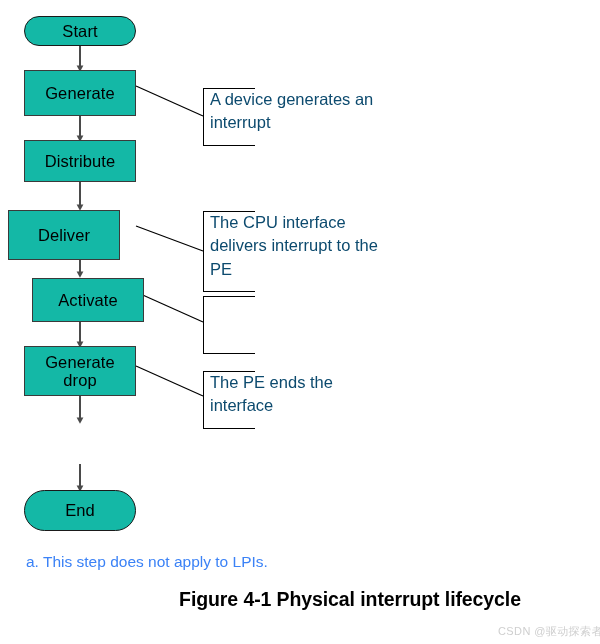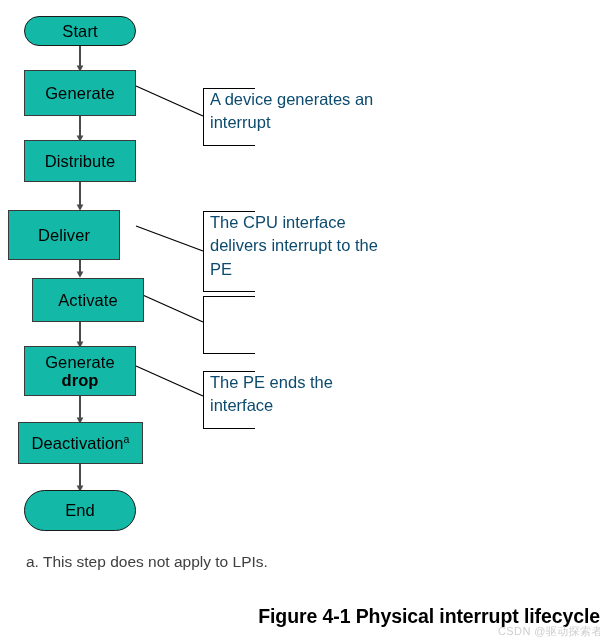--- a/index.html
+++ b/index.html
@@ -43,21 +43,20 @@
     background: #14b8a6;
     border: 1.6px solid #1a1a1a;
     border-radius: 999px;
   }
   .node .label-lines {
     display: block;
     width: 100%;
   }
   .node .line2 {
     display: block;
-    font-weight: bold;
   }
   .sup {
     font-size: 10.5px;
     vertical-align: super;
     line-height: 0;
   }
 
   
   .callout {
     position: absolute;
@@ -94,29 +93,29 @@
     height: 644px;
     pointer-events: none;
   }
 
   
   #footnote {
     position: absolute;
     left: 26px;
     top: 553px;
     font-size: 15.5px;
-    color: #404040;
+    color: #3b82f6;
     white-space: nowrap;
   }
   #caption {
     position: absolute;
     left: 0;
-    top: 605px;
-    width: 600px;
-    text-align: right;
+    top: 588px;
+    width: 600px;
+    text-align: center;
     padding-left: 100px;
     box-sizing: border-box;
     font-size: 19.5px;
     font-weight: bold;
     color: #000000;
     letter-spacing: -0.1px;
   }
   #watermark {
     position: absolute;
     left: 498px;
@@ -177,23 +176,20 @@
     <span class="label-lines">Activate</span>
   </div>
 
   <div class="node" style="left:24px; top:346px; width:112px; height:50px;">
     <span class="label-lines">
       <span>Generate</span>
       <span class="line2">drop</span>
     </span>
   </div>
 
-  <div class="node" style="left:18px; top:422px; width:125px; height:42px;">
-    <span class="label-lines"><span>Deactivation</span><span class="sup">a</span></span>
-  </div>
 
   <div class="node terminator" style="left:24px; top:490px; width:112px; height:41px;">
     <span class="label-lines">End</span>
   </div>
 
   <div class="callout" style="left:203px; top:88px; width:250px; height:58px;">
     <span class="bracket"></span>
     <span class="ctext">A device generates an
 interrupt</span>
   </div>

